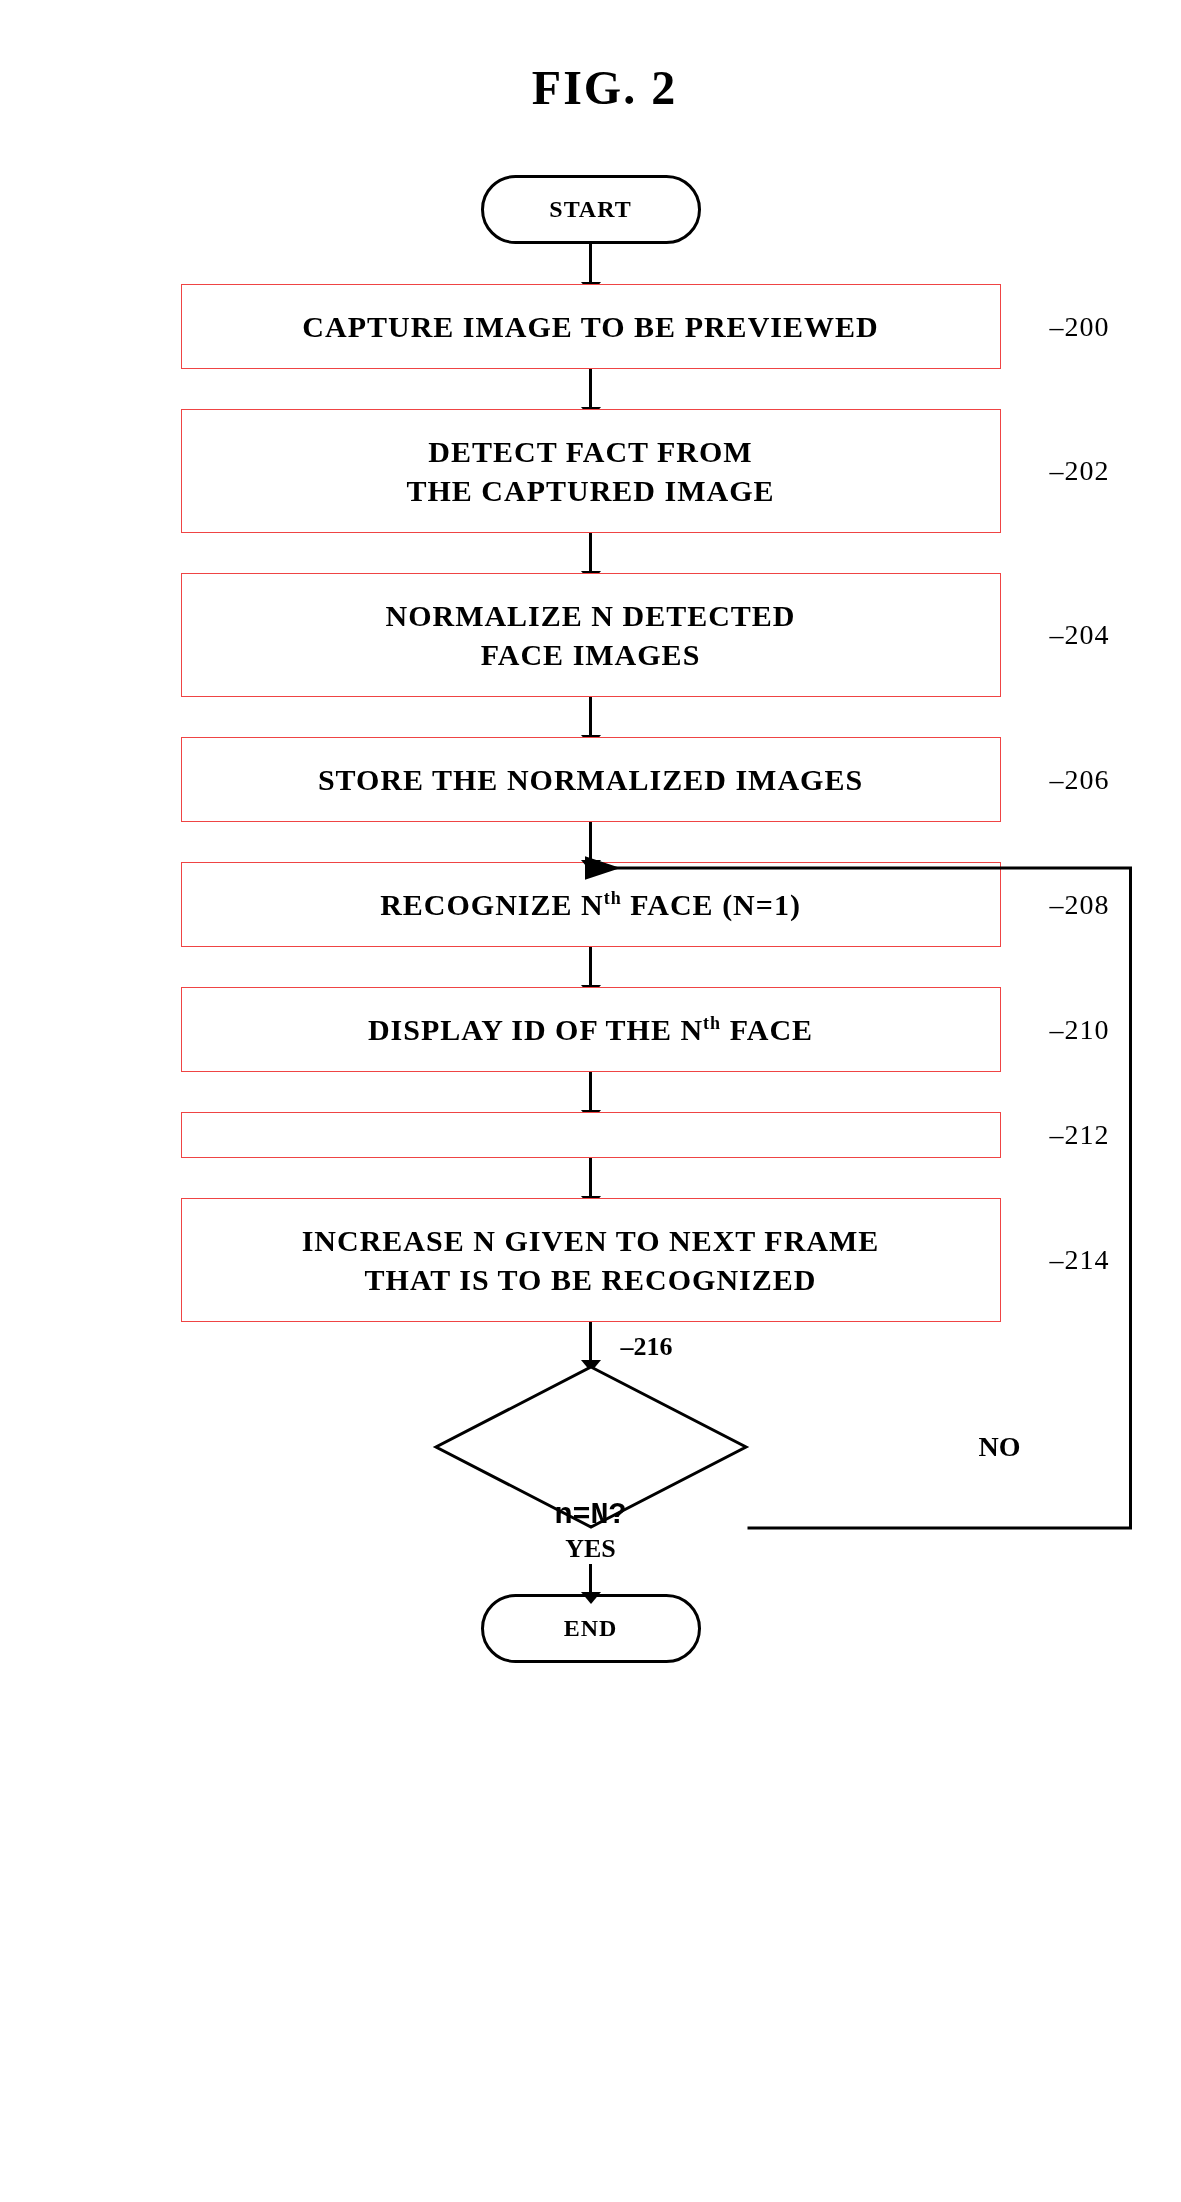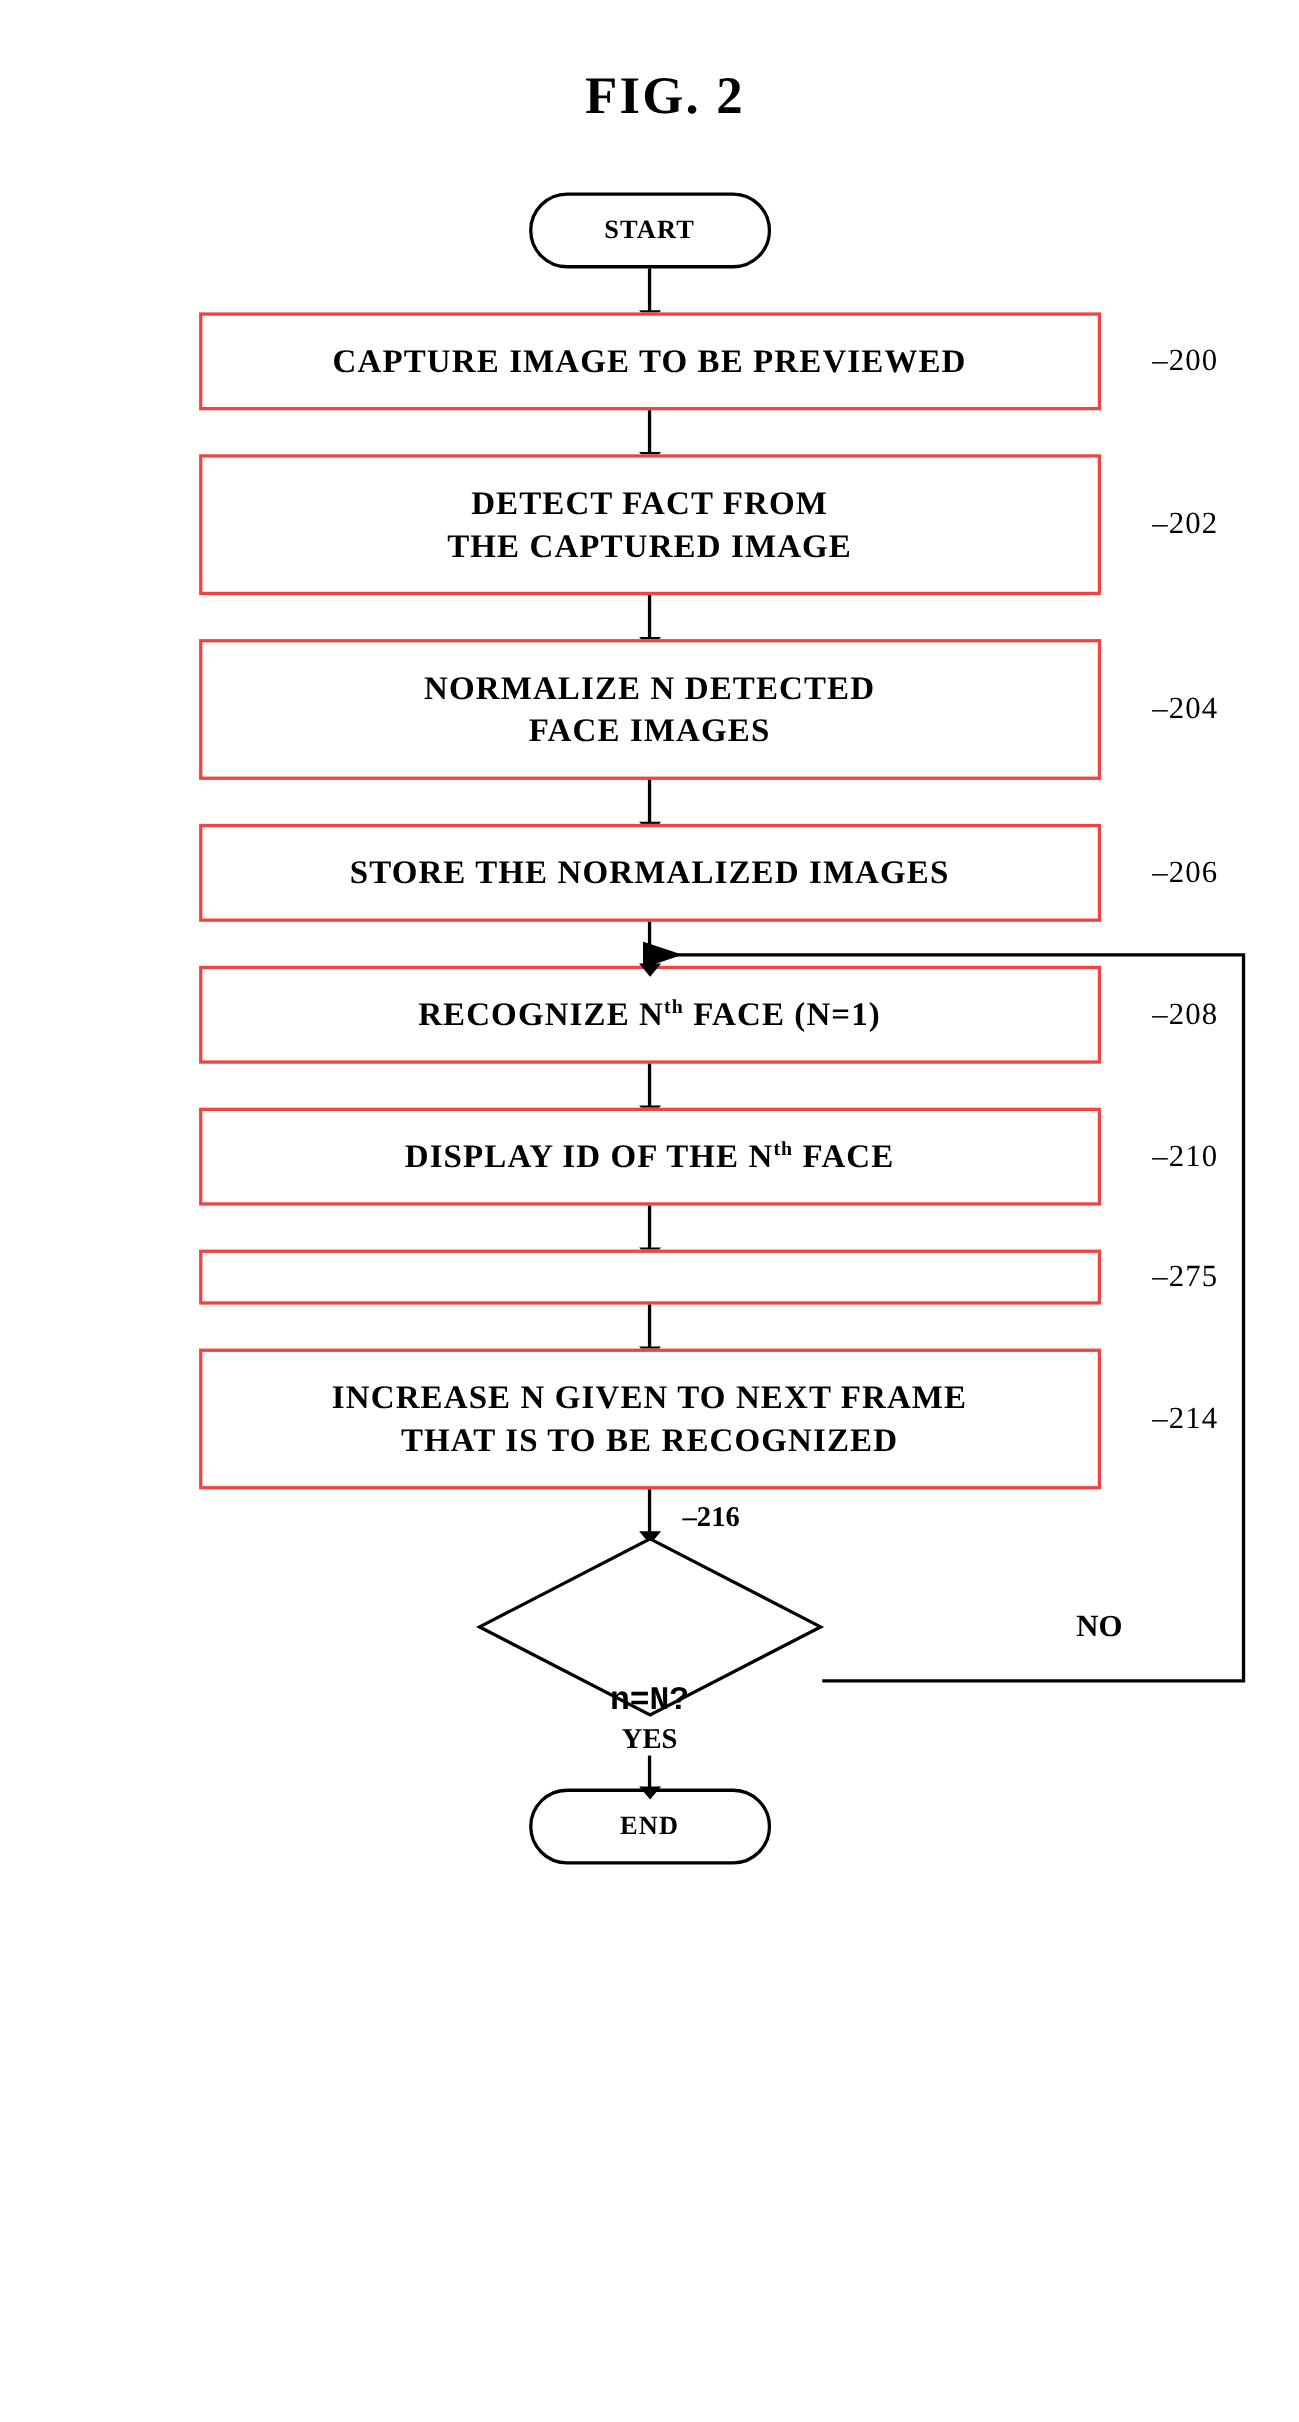--- a/index.html
+++ b/index.html
@@ -38,21 +38,21 @@
       font-size: 24px;
       font-weight: bold;
       text-align: center;
       background: #fff;
       min-width: 220px;
       letter-spacing: 1px;
     }
 
     
     .process {
-      border: 3px solid #ef4444;
+      border: 1px solid #ef4444;
       padding: 22px 30px;
       font-size: 30px;
       font-weight: bold;
       text-align: center;
       background: #fff;
       width: 820px;
       letter-spacing: 1px;
       line-height: 1.3;
       position: relative;
     }
@@ -173,21 +173,21 @@
   <div class="arrow-down"></div>
 
   <div class="process" style="position:relative;">
     <span>DISPLAY ID OF THE N<sup>th</sup> FACE</span>
     <span class="label-right">–210</span>
   </div>
 
   <div class="arrow-down"></div>
 
   <div class="process" style="position:relative;">
-    <span class="label-right">–275</span>
+    <span class="label-right">–212</span>
   </div>
 
   <div class="arrow-down"></div>
 
   <div class="process" style="position:relative;">
     <span>INCREASE N GIVEN TO NEXT FRAME<br>THAT IS TO BE RECOGNIZED</span>
     <span class="label-right">–214</span>
   </div>
 
   <div class="arrow-down"></div>

